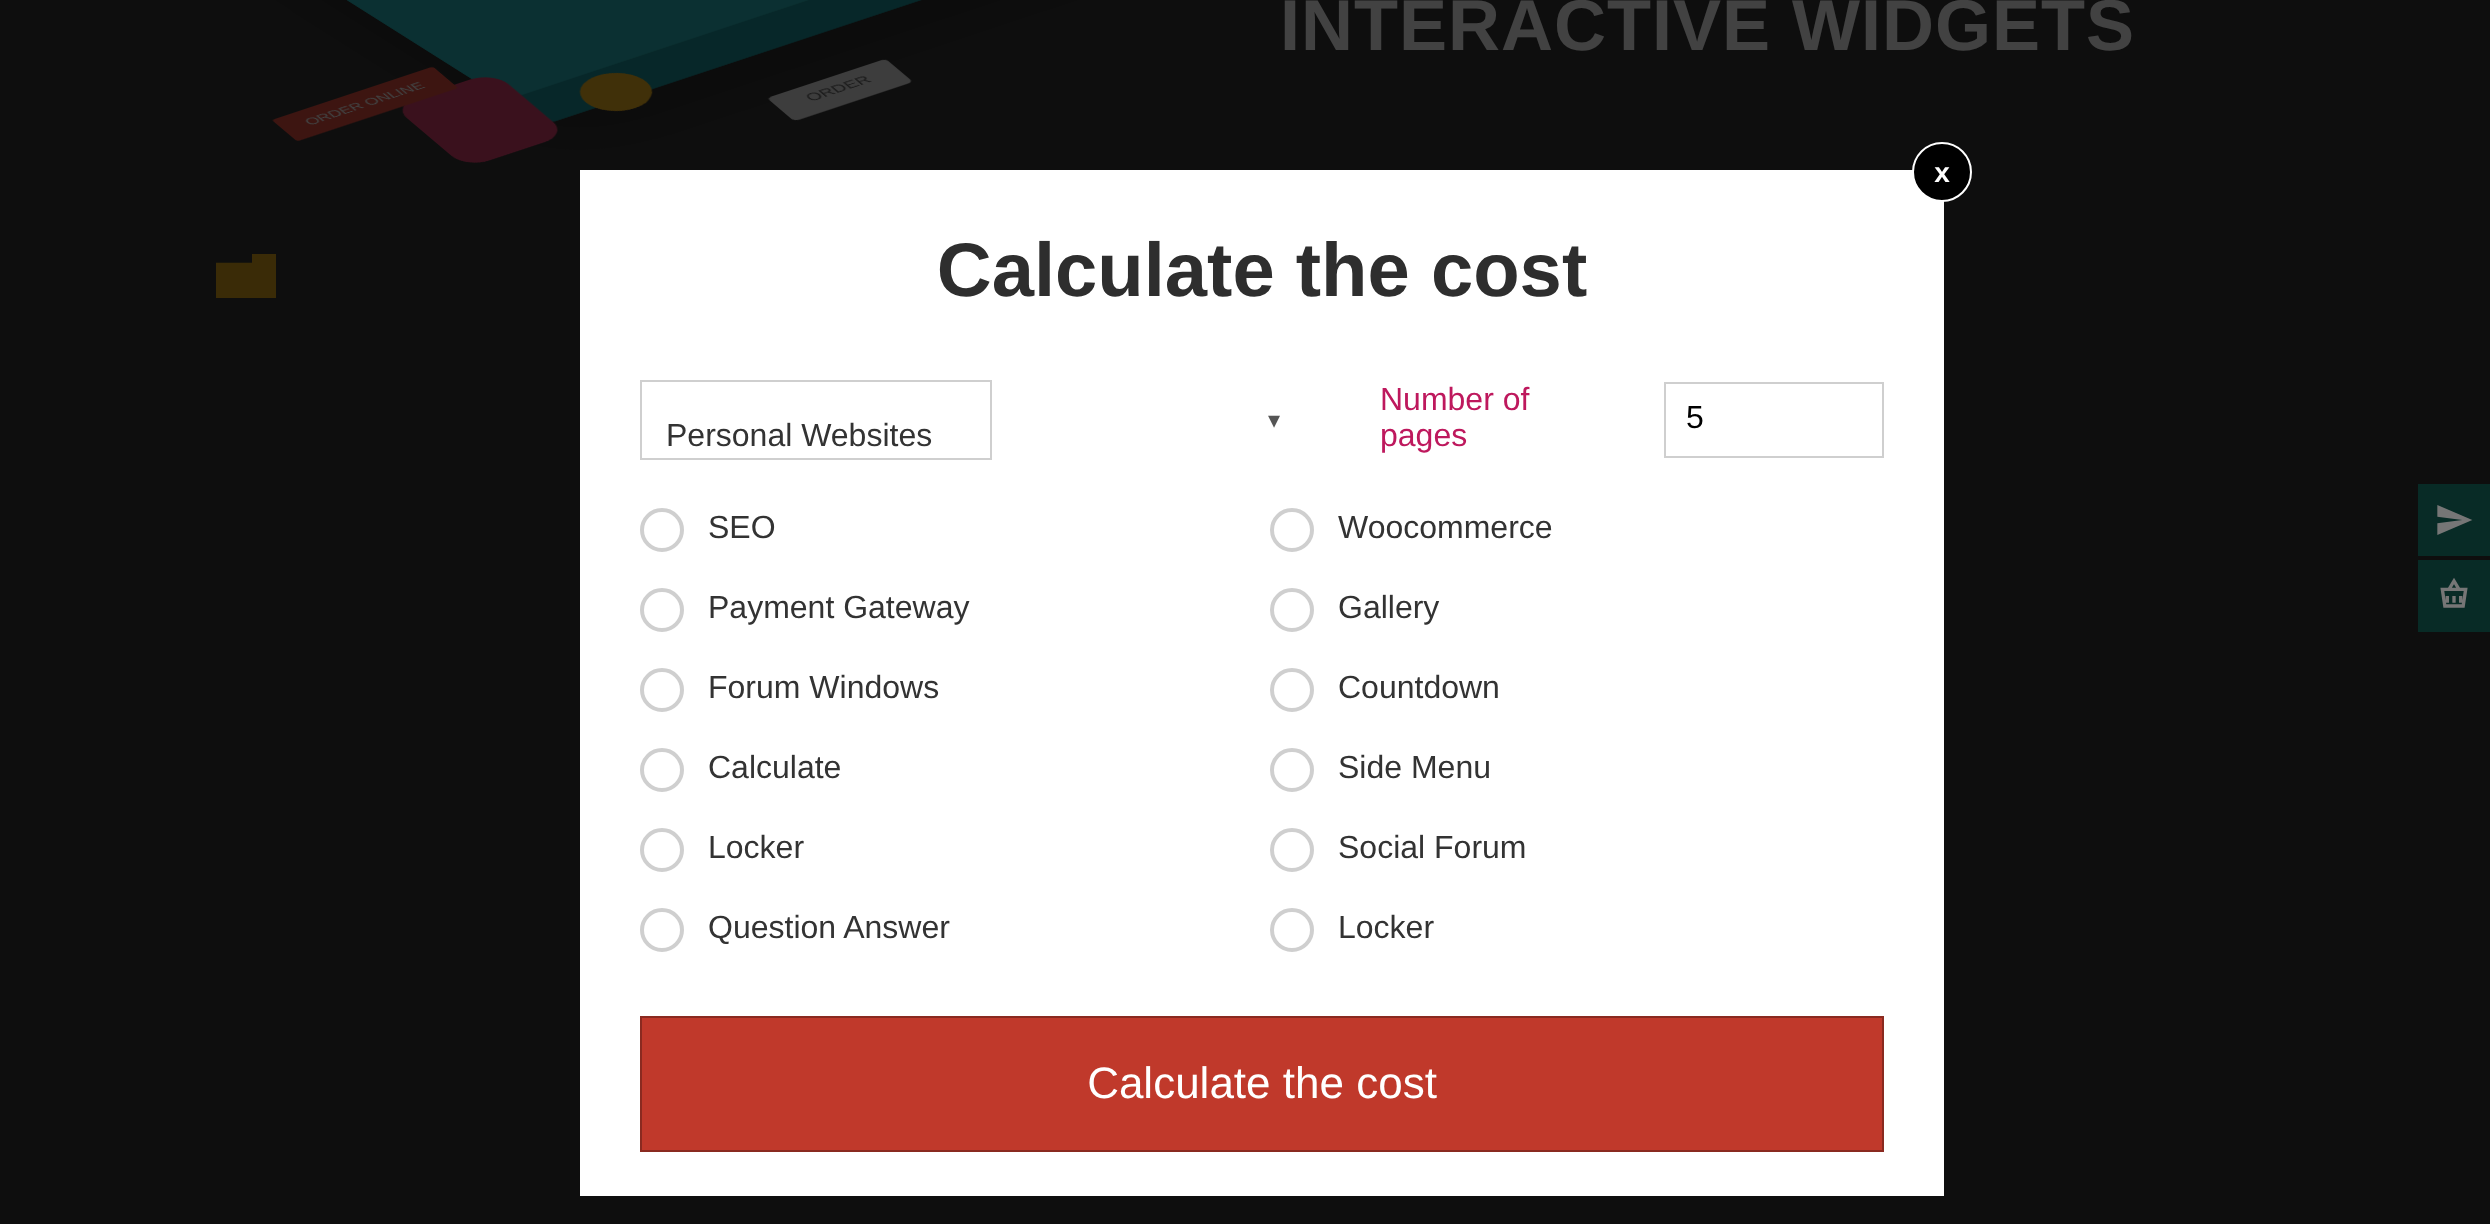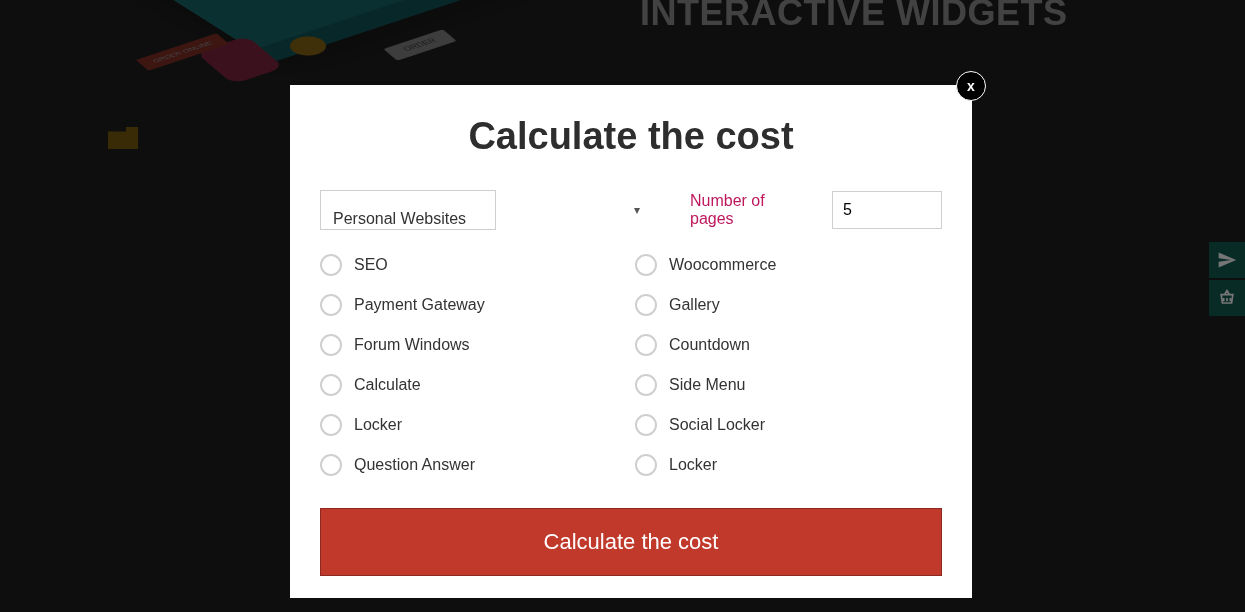--- a/index.html
+++ b/index.html
@@ -263,21 +263,21 @@
     <label class="opt">
         <span class="radio"></span>
         <span>Side Menu</span>
       </label>
     <label class="opt">
         <span class="radio"></span>
         <span>Locker</span>
       </label>
     <label class="opt">
         <span class="radio"></span>
-        <span>Social Locker</span>
+        <span>Social Forum</span>
       </label>
     <label class="opt">
         <span class="radio"></span>
         <span>Question Answer</span>
       </label>
     <label class="opt">
         <span class="radio"></span>
         <span>Locker</span>
       </label>
   </div>

